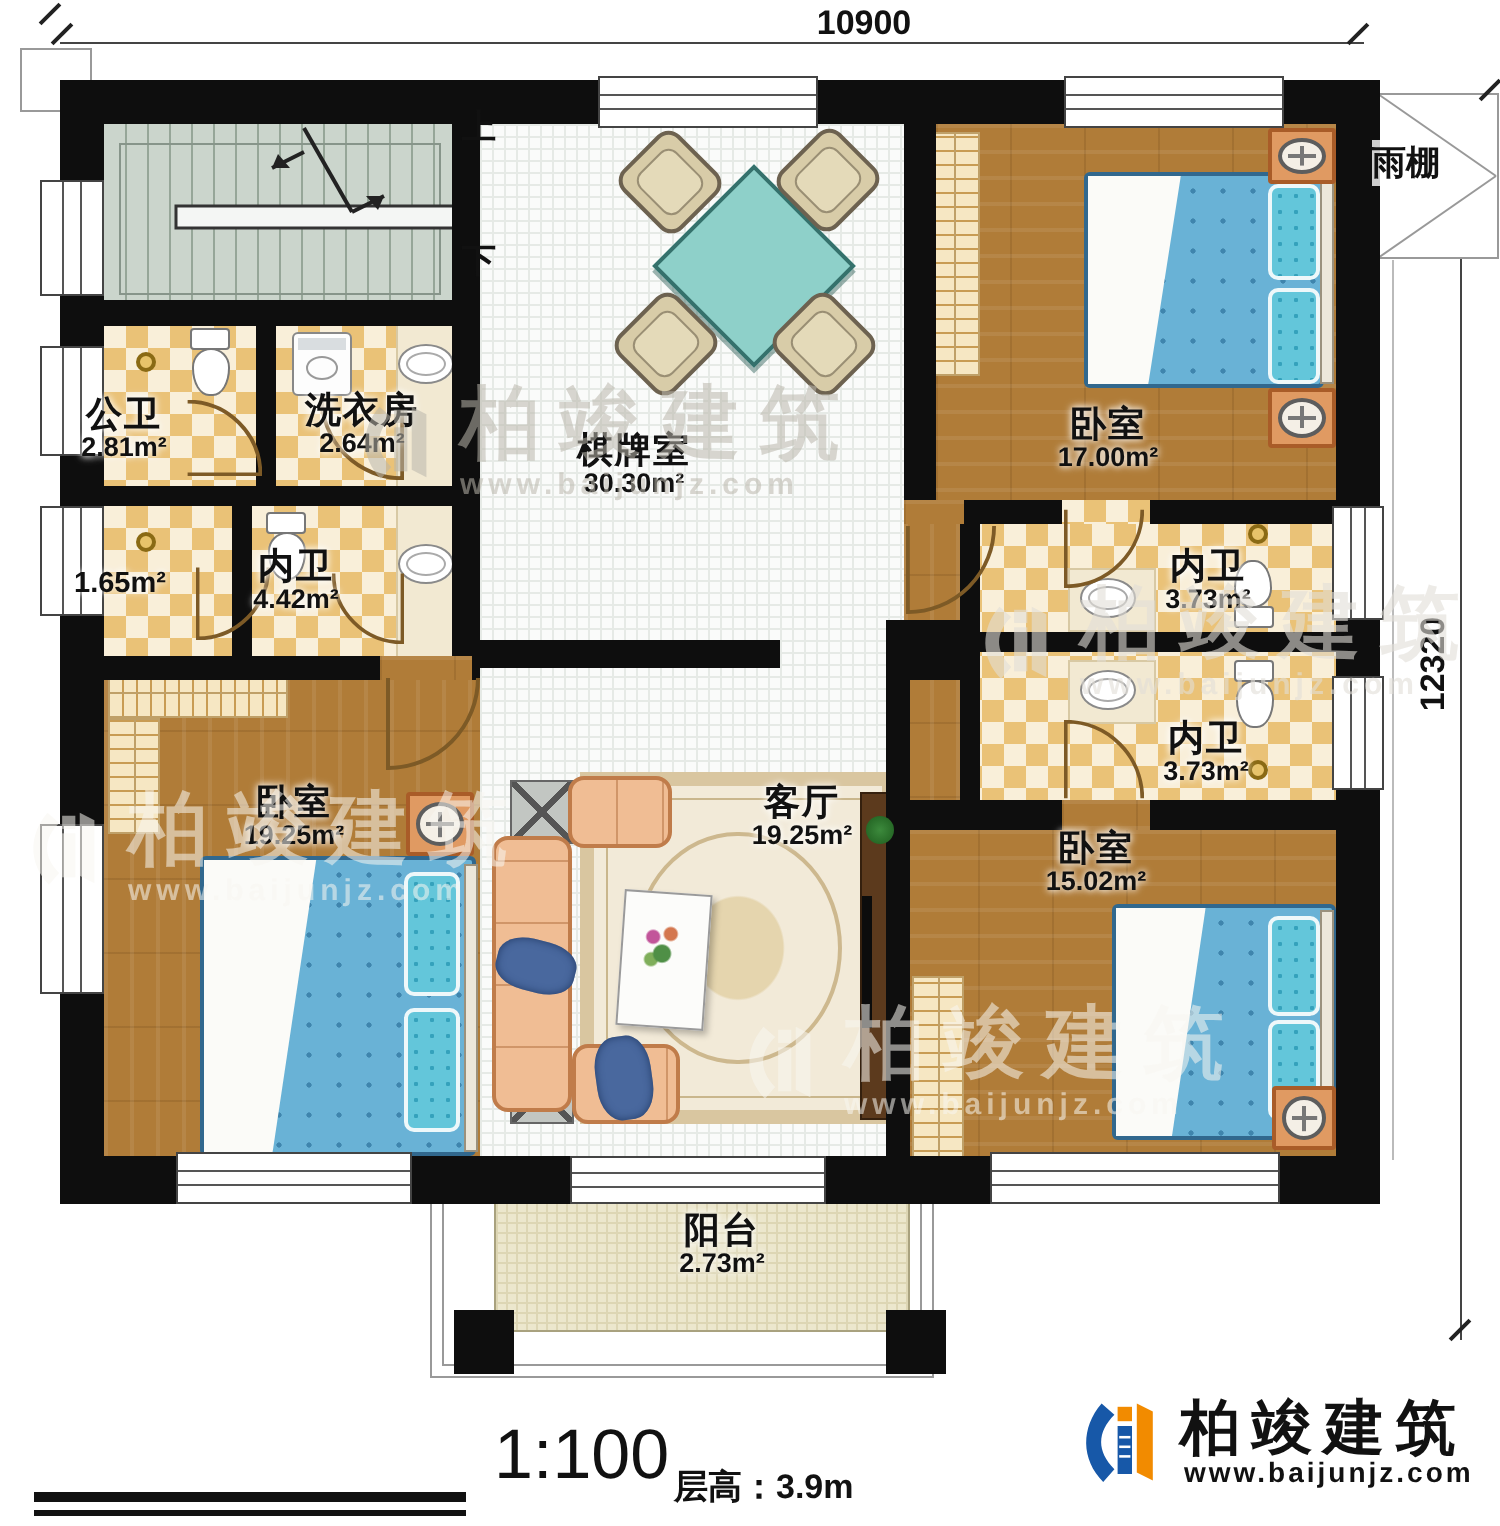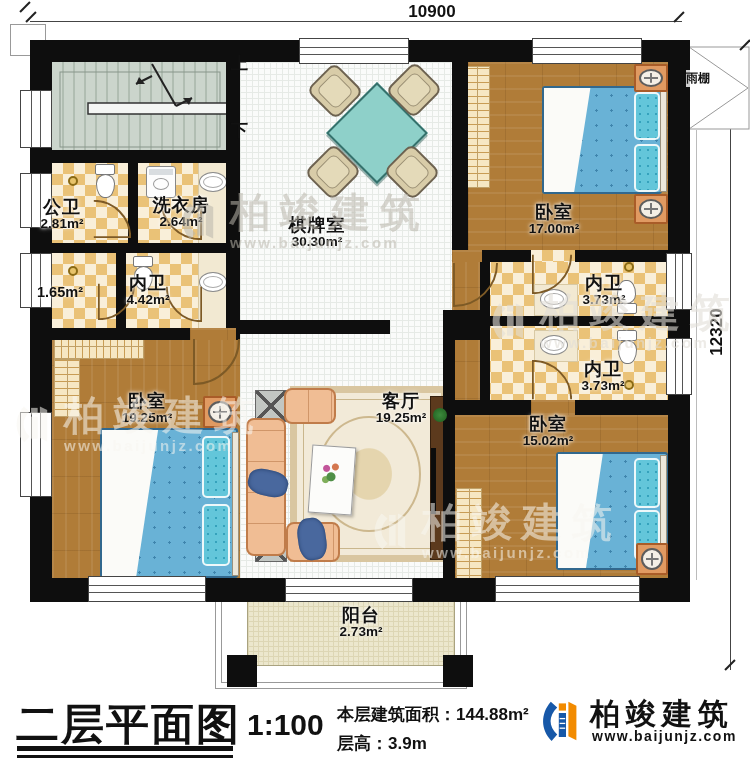--- a/index.html
+++ b/index.html
@@ -85,21 +85,21 @@
   .rlabel .ar{display:block;font-size:13.5px;}
   .stairchar{font-size:17px;font-weight:bold;z-index:6;}
   
   .wm{display:flex;align-items:center;gap:8px;z-index:8;font-weight:bold;pointer-events:none;}
   .wm .wm-name{font-size:40px;letter-spacing:10px;line-height:1;}
   .wm .wm-url{font-size:15px;letter-spacing:2.5px;margin-top:3px;line-height:1;}
   .wm.gray{color:rgba(186,182,172,.55);}
   .wm.light{color:rgba(248,246,240,.55);}
   
   .f-title{font-size:43px;font-weight:bold;letter-spacing:2px;}
-  .f-scale{font-size:30px;font-weight:bold;}
+  .f-scale{font-size:35px;font-weight:normal;}
   .f-info{font-size:17px;font-weight:bold;}
   .f-brand{font-size:30px;font-weight:bold;letter-spacing:6px;}
   .f-url{font-size:14px;font-weight:bold;letter-spacing:1.5px;}
   .door{z-index:5;}
   .z2{z-index:2;} .z3{z-index:3;} .z4{z-index:4;} .z6{z-index:6;}
 </style>
 </head>
 <body>
 
 <div class="page">
@@ -126,21 +126,21 @@
   <div class="abs tick" style="left:723px;top:54px;"></div>
   <div class="abs tick" style="left:723px;top:664px;"></div>
   <div class="abs dimlabel" style="left:682px;top:322px;width:70px;transform:rotate(-90deg);">12320</div>
 
   <svg class="abs" style="left:688px;top:46px;width:62px;height:84px;" viewBox="0 0 62 84">
     <rect x="1" y="1" width="60" height="82" fill="#ffffff" stroke="#999" stroke-width="1"></rect>
     <line x1="1" y1="1" x2="60" y2="42" stroke="#999" stroke-width="1"></line>
     <line x1="1" y1="83" x2="60" y2="42" stroke="#999" stroke-width="1"></line>
   </svg>
   <div class="abs tick" style="left:738px;top:44px;"></div>
-  <div class="abs z6" style="left:686px;top:70px;font-size:12px;font-weight:bold;background:rgba(255,255,255,.8);">雨棚</div>
+  <div class="abs z6" style="left:686px;top:70px;font-size:17px;font-weight:bold;background:rgba(255,255,255,.8);">雨棚</div>
   <div class="abs thinline" style="left:696px;top:130px;width:1px;height:450px;"></div>
 
   <div class="abs grid-floor" style="left:240px;top:62px;width:212px;height:516px;"></div>
   <div class="abs wood" style="left:468px;top:62px;width:200px;height:188px;"></div>
   <div class="abs wood vgrain" style="left:452px;top:250px;width:28px;height:165px;"></div>
   <div class="abs checker" style="left:480px;top:262px;width:188px;height:138px;"></div>
   <div class="abs wood" style="left:452px;top:415px;width:216px;height:163px;"></div>
   <div class="abs wood vgrain" style="left:52px;top:328px;width:188px;height:250px;"></div>
   <div class="abs checker" style="left:52px;top:163px;width:76px;height:80px;"></div>
   <div class="abs checker" style="left:138px;top:163px;width:88px;height:80px;"></div>
@@ -386,25 +386,23 @@
   <div class="abs wm light" style="left:370px;top:502px;">
     <svg width="44" height="52" viewBox="0 0 60 60">
         <use href="#bjicon"></use>
       </svg>
     <div>
       <div class="wm-name">柏竣建筑</div>
       <div class="wm-url">www.baijunjz.com</div>
     </div>
   </div>
 
-  <div class="abs f-title" style="left:16px;top:696px;">二层平面图</div>
   <div class="abs" style="left:17px;top:746px;width:216px;height:5px;background:#111;"></div>
   <div class="abs" style="left:17px;top:755px;width:216px;height:3px;background:#111;"></div>
   <div class="abs f-scale" style="left:247px;top:708px;">1:100</div>
-  <div class="abs f-info" style="left:337px;top:703px;"><span>本层建筑面积：</span><span>144.88m²</span></div>
   <div class="abs f-info" style="left:337px;top:732px;"><span>层高：</span><span>3.9m</span></div>
 
   <svg class="abs" style="left:538px;top:692px;width:48px;height:58px;" viewBox="0 0 60 60">
     <path d="M16 6 C3 21 3 41 17 55 L24 47 C13 36 13 24 24 13 Z" fill="#1758a8"></path>
     <rect x="26" y="20" width="9" height="30" fill="#1758a8"></rect>
     <line x1="27" y1="27" x2="34" y2="27" stroke="#fff" stroke-width="1.6"></line>
     <line x1="27" y1="33" x2="34" y2="33" stroke="#fff" stroke-width="1.6"></line>
     <line x1="27" y1="39" x2="34" y2="39" stroke="#fff" stroke-width="1.6"></line>
     <polygon points="38,6 48,11 48,54 38,49" fill="#f28b00"></polygon>
     <rect x="26" y="8" width="9" height="9" fill="#f28b00"></rect>

